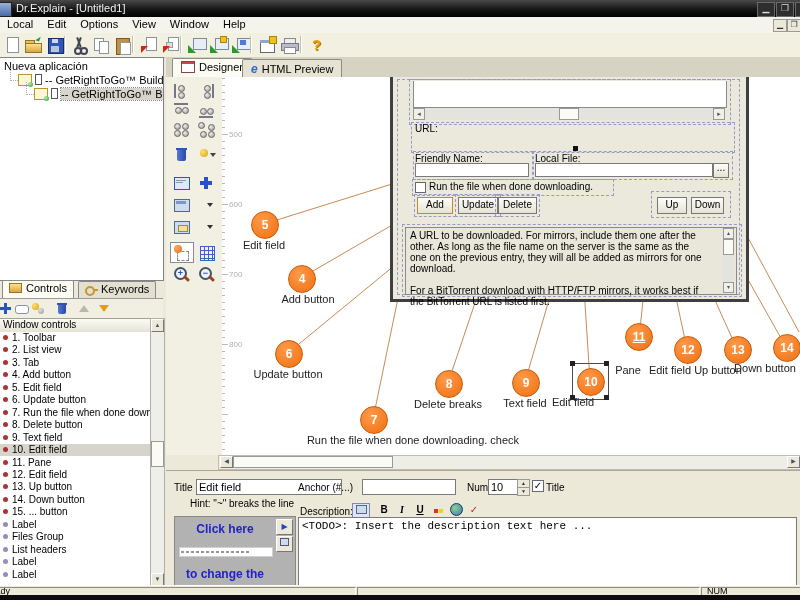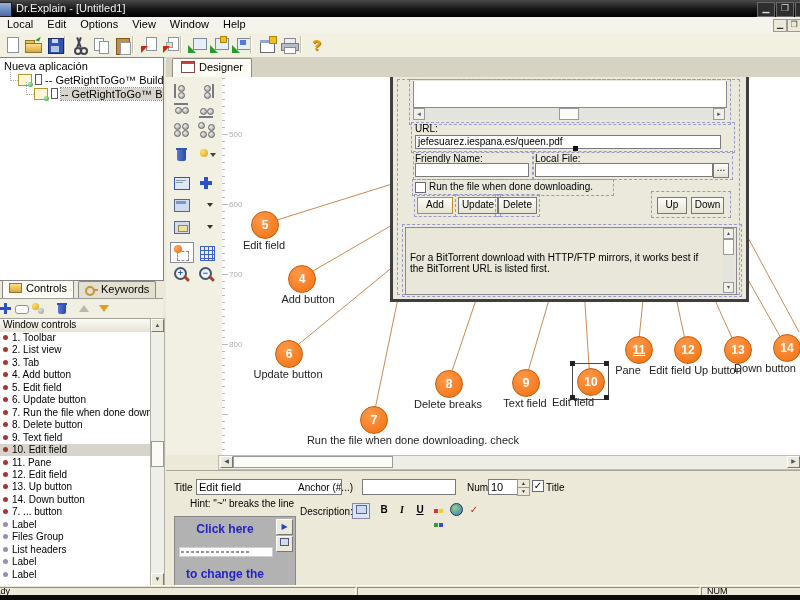--- a/index.html
+++ b/index.html
@@ -308,21 +308,21 @@
       <div class="lrow" style="top: 149.4px;">
         <span class="pin" style="background: rgb(168, 52, 52);"></span>
         <span class="txt">13. Up button</span>
       </div>
       <div class="lrow" style="top: 161.85px;">
         <span class="pin" style="background: rgb(168, 52, 52);"></span>
         <span class="txt">14. Down button</span>
       </div>
       <div class="lrow" style="top: 174.3px;">
         <span class="pin" style="background: rgb(168, 52, 52);"></span>
-        <span class="txt">7. ... button</span>
+        <span class="txt">15. ... button</span>
       </div>
       <div class="lrow" style="top: 186.75px;">
         <span class="pin" style="background: rgb(144, 144, 184);"></span>
         <span class="txt">Label</span>
       </div>
       <div class="lrow" style="top: 199.2px;">
         <span class="pin" style="background: rgb(144, 144, 184);"></span>
         <span class="txt">Files Group</span>
       </div>
       <div class="lrow" style="top: 211.65px;">
@@ -340,20 +340,21 @@
     </div>
 
   <div class="sbv" style="left:150px;top:318px;width:13px;height:267px;">
     <span class="sbtn" style="left:0;top:0;width:11px;height:11px;font-size:6px;line-height:10px;">▲</span>
     <span class="thumb" style="left:0;top:122px;width:11px;height:24px;"></span>
     <span class="sbtn" style="left:0;top:254px;width:11px;height:11px;font-size:6px;line-height:10px;">▼</span>
   </div>
 
   <div id="doctabs">
     <div class="dtab act" style="left:6px;"><span class="des-ic"><i></i></span><span>Designer</span></div>
+    <div class="dtab" style="left:76px;"><span class="ie-ic">e</span><span>HTML Preview</span></div>
   </div>
 
   <div id="palette">
       <div class="pbtn" style="left: 5px; top: 5px;">
         <span style="position:absolute;left:3px;top:2px;width:2px;height:14px;background:#778"></span>
         <span style="position:absolute;left:7px;top:3px;width:5px;height:5px;background:radial-gradient(circle at 35% 35%,#eee,#999);border:1px solid #666;border-radius:50%"></span>
         <span style="position:absolute;left:7px;top:10px;width:5px;height:5px;background:radial-gradient(circle at 35% 35%,#eee,#999);border:1px solid #666;border-radius:50%"></span>
       </div>
       <div class="pbtn" style="left: 30px; top: 5px;">
         <span style="position:absolute;left:16px;top:2px;width:2px;height:14px;background:#778"></span>
@@ -506,21 +507,20 @@
       <div class="dash" style="left:4px;top:2px;width:341px;height:214px;"></div>
       <div class="dash" style="left:16px;top:2px;width:320px;height:44px;"></div>
       <div style="position:absolute;left:20px;top:4px;width:312px;height:26px;background:#fff;border:1px solid #8a8a8a;border-top:none;"></div>
       <div class="scr" style="left:20px;top:31px;width:312px;height:12px;">
         <span class="scrbtn" style="left:0;top:0;width:10px;height:10px;font-size:7px;line-height:9px;">◂</span>
         <span class="thumb" style="left:146px;top:0;width:18px;height:10px;"></span>
         <span class="scrbtn" style="left:300px;top:0;width:10px;height:10px;font-size:7px;line-height:9px;">▸</span>
       </div>
       <div class="dash" style="left:18px;top:45px;width:322px;height:29px;"></div>
       <div class="dlabel" style="left:22px;top:46px;">URL:</div>
-      <div class="dfield" style="left:22px;top:58px;width:302px;height:12px;">jefesuarez.iespana.es/queen.pdf</div>
       <div class="handle" style="left:180px;top:69px;"></div>
       <div class="dlabel" style="left:22px;top:76px;">Friendly Name:</div>
       <div class="dlabel" style="left:142px;top:76px;">Local File:</div>
       <div class="dash" style="left:20px;top:74px;width:118px;height:27px;"></div>
       <div class="dfield" style="left:22px;top:86px;width:110px;height:12px;"></div>
       <div class="dash" style="left:140px;top:74px;width:198px;height:27px;"></div>
       <div class="dfield" style="left:142px;top:86px;width:174px;height:12px;"></div>
       <div class="dbtn" style="left:320px;top:86px;width:14px;height:13px;line-height:8px;">...</div>
       <div class="dash" style="left:19px;top:102px;width:200px;height:15px;"></div>
       <div style="position:absolute;left:22px;top:105px;width:9px;height:9px;background:#fff;border:1px solid #667;"></div>
@@ -529,21 +529,21 @@
       <div class="dbtn def" style="left:24px;top:120px;width:34px;">Add</div>
       <div class="dash" style="left:62px;top:117px;width:44px;height:21px;"></div>
       <div class="dbtn" style="left:65px;top:120px;width:38px;">Update</div>
       <div class="dash" style="left:102px;top:117px;width:43px;height:21px;"></div>
       <div class="dbtn" style="left:105px;top:120px;width:37px;">Delete</div>
       <div class="dash" style="left:258px;top:114px;width:78px;height:25px;"></div>
       <div class="dbtn" style="left:264px;top:120px;width:28px;">Up</div>
       <div class="dbtn" style="left:298px;top:120px;width:31px;">Down</div>
       <div class="dash" style="left:9px;top:147px;width:338px;height:71px;"></div>
       <div id="dtext">
-        <div class="tx"><br><br><span>For a BitTorrent download with HTTP/FTP mirrors, it works best if the BitTorrent URL is listed first.</span></div>
+        <div class="tx"><span>A URL to be downloaded.  For mirrors, include them one after the other.  As long as the file name on the server is the same as the one on the previous entry, they will all be added as mirrors for one download.</span><br><br><span>For a BitTorrent download with HTTP/FTP mirrors, it works best if the BitTorrent URL is listed first.</span></div>
         <div class="scr" style="left:317px;top:0;width:11px;height:64px;">
           <span class="scrbtn" style="left:0;top:0;width:9px;height:9px;font-size:6px;line-height:8px;">▴</span>
           <span class="thumb" style="left:0;top:11px;width:9px;height:14px;"></span>
           <span class="scrbtn" style="left:0;top:54px;width:9px;height:9px;font-size:6px;line-height:8px;">▾</span>
         </div>
       </div>
     </div>
 
     <div id="callouts">
         <div class="co" style="left: 29px; top: 134px;">5</div>
@@ -559,21 +559,21 @@
         <div class="co" style="left: 290px; top: 292px;">9</div>
         <div class="colbl" style="left: 303px; top: 320px;">Text field</div>
         <div class="cosel" style="left: 350px; top: 286px; width: 35px; height: 35px;">
           <span class="coh" style="left: -3px; top: -3px;"></span>
           <span class="coh" style="left: 31px; top: -3px;"></span>
           <span class="coh" style="left: -3px; top: 31px;"></span>
           <span class="coh" style="left: 31px; top: 31px;"></span>
         </div>
         <div class="co" style="left: 355px; top: 291px;">10</div>
         <div class="colbl" style="left: 351px; top: 319px;">Edit field</div>
-        <div class="co" style="left: 403px; top: 259px; text-decoration: underline;">11</div>
+        <div class="co" style="left: 403px; top: 246px; text-decoration: underline;">11</div>
         <div class="colbl" style="left: 406px; top: 287px;">Pane</div>
         <div class="co" style="left: 452px; top: 259px;">12</div>
         <div class="colbl" style="left: 448px; top: 287px;">Edit field</div>
         <div class="co" style="left: 502px; top: 259px;">13</div>
         <div class="colbl" style="left: 496px; top: 287px;">Up button</div>
         <div class="co" style="left: 551px; top: 257px;">14</div>
         <div class="colbl" style="left: 543px; top: 285px;">Down button</div>
       </div>
   </div>
 
@@ -608,20 +608,21 @@
   <div id="preview">
     <div class="blue" style="left:0;top:5px;">Click here</div>
     <div class="strip">
         <i></i>
       </div>
     <div class="blue" style="left:0;top:50px;">to change the area</div>
     <span class="pvb" style="top:2px;color:#2244cc;">▶</span>
     <span class="pvb" style="top:19px;"><span style="display:inline-block;width:7px;height:6px;background:#cde;border:1px solid #557;"></span></span>
   </div>
 
+  <textarea id="dtodo" spellcheck="false" style="">&lt;TODO&gt;: Insert the description text here ...</textarea>
 
   <div id="status">
     <span class="spanel" style="left:-2px;width:356px;"><span style="display:inline-block;margin-left:-15px;">Ready</span></span>
     <span class="spanel" style="left:357px;width:341px;"></span>
     <span class="spanel" style="left:701px;width:94px;padding-left:5px;">NUM</span>
   </div>
   <div id="bstrip"></div>
 </div>
 
 </body></html>

